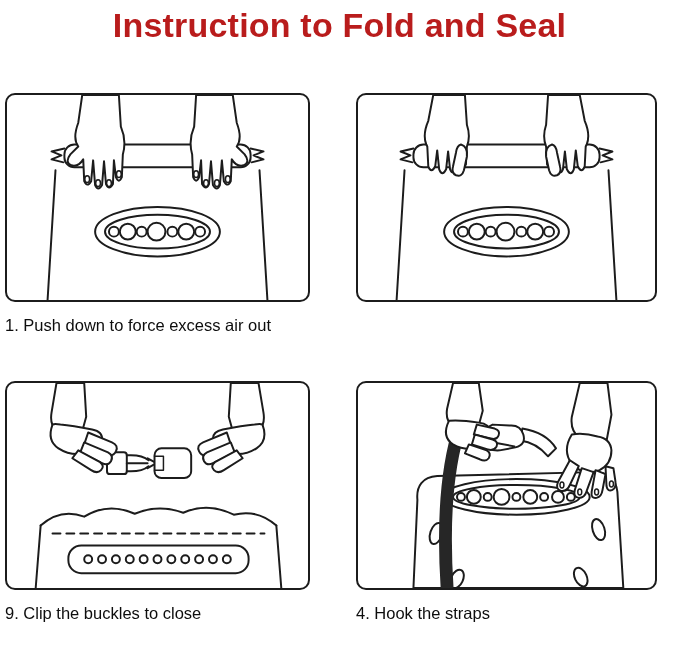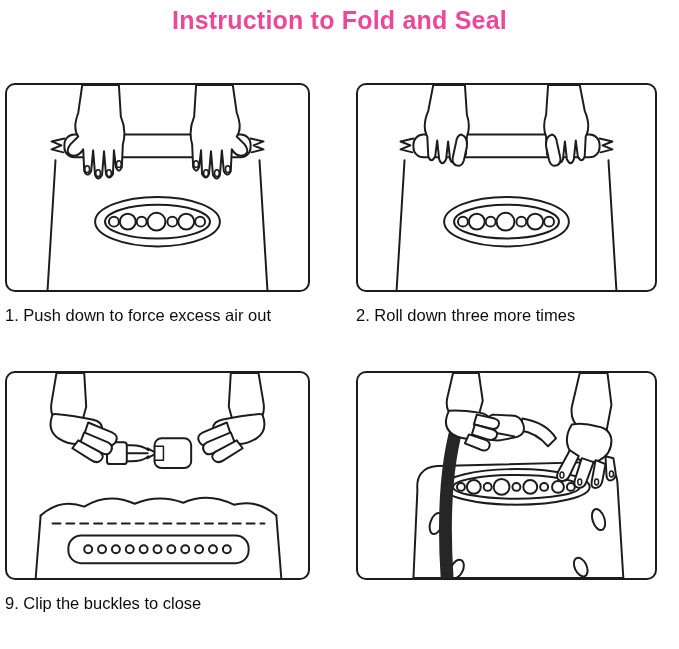--- a/index.html
+++ b/index.html
@@ -7,24 +7,24 @@
   body {
     width: 679px; height: 649px;
     background: #ffffff;
     font-family: "Liberation Sans", sans-serif;
     overflow: hidden;
     color: #111;
   }
   h1 {
     margin: 6px 0 0 0;
     text-align: center;
-    font-size: 25px;
+    font-size: 34px;
     font-weight: 700;
     letter-spacing: 0.2px;
-    color: #ec4899;
+    color: #b91c1c;
   }
   .grid {
     display: grid;
     grid-template-columns: 305px 301px;
     column-gap: 65px;
     row-gap: 73px;
     padding: 48px 18px 0 5px;
     gap: 46px;
   }
   figure.step { margin: 0; }
@@ -129,21 +129,20 @@
             </g>
           </g>
           <g>
               <use href="#p2hand"></use>
             </g>
           <g transform="translate(300 0) scale(-1 1)">
               <use href="#p2hand"></use>
             </g>
         </svg>
       </div>
-      <figcaption class="caption">2. Roll down three more times</figcaption>
     </figure>
 
     <figure class="step">
       <div class="panel">
         <svg viewBox="0 0 300 207">
           <defs>
             <g id="p3hand">
               <path class="fw" d="M48 0 L43 30 Q41 42 48 48 L72 56 L78 34 L76 0 Z"></path>
               <path class="fw" d="M44 42 Q38 58 50 66 Q64 75 80 70 Q92 66 94 58 Q95 49 84 47 Q64 43 52 42 Q46 41 44 42 Z"></path>
               <path class="fw" d="M80 50 L104 60 Q111 63 108 69 Q105 75 98 72 L76 62 Z"></path>
@@ -237,16 +236,17 @@
             <path class="fw" d="M226 86 L219 108 Q217 115 223 116 Q229 116 231 109 L238 90 Z"></path>
             <path class="fw" d="M240 88 L236 110 Q235 117 241 116 Q246 115 247 108 L250 92 Z"></path>
             <path class="fw" d="M250 84 L251 104 Q252 110 257 108 Q261 106 260 99 L258 86 Z"></path>
             <ellipse class="nail" cx="206" cy="103" rx="2" ry="3"></ellipse>
             <ellipse class="nail" cx="224" cy="110" rx="2" ry="3"></ellipse>
             <ellipse class="nail" cx="241" cy="110" rx="2" ry="3"></ellipse>
             <ellipse class="nail" cx="256" cy="102" rx="2" ry="3"></ellipse>
           </g>
         </svg>
       </div>
+      <figcaption class="caption">4. Hook the straps</figcaption>
     </figure>
 
   </div>
 </div>
 
 </body></html>

